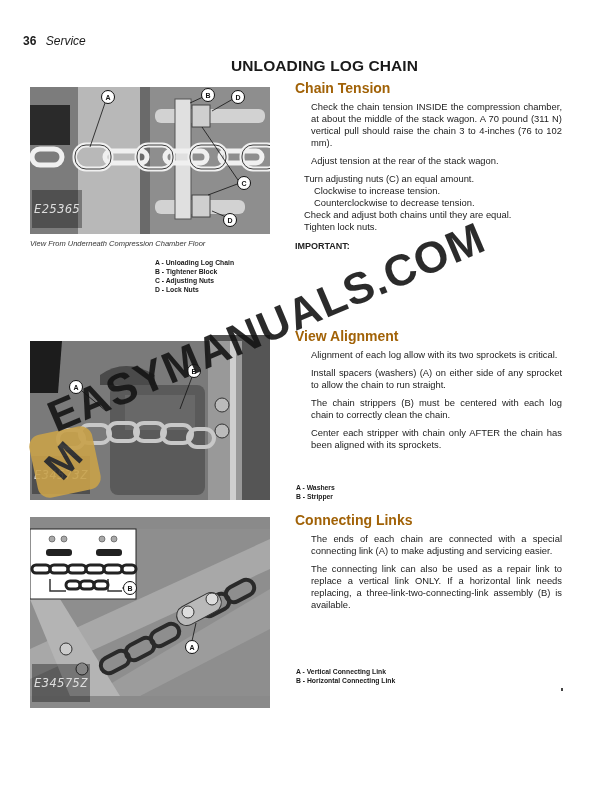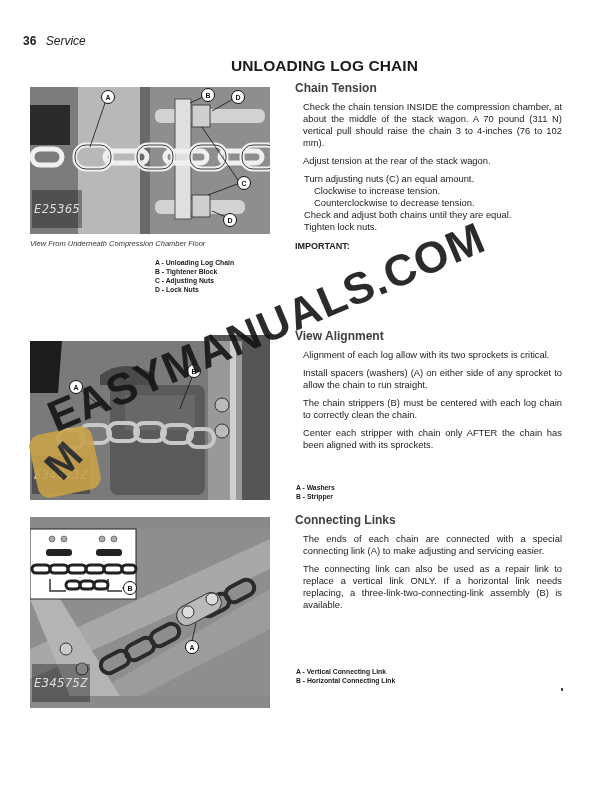--- a/index.html
+++ b/index.html
@@ -13,22 +13,22 @@
     .title { position: absolute; left: 199px; top: 57px; font-size: 15.5px; font-weight: bold; letter-spacing: 0.1px; margin-left: 32px; }
 
     .figure { position: absolute; overflow: hidden; background: #8a8a8a; }
     .figure svg { display: block; width: 100%; height: 100%; }
     .fig-code { position: absolute; left: 2px; bottom: 6px; font-size: 12px; font-style: italic; color: #ddd; background: rgba(0,0,0,0.35); padding: 12px 2px; letter-spacing: 0.5px; font-family: "DejaVu Sans Mono", monospace; }
 
     .caption { position: absolute; font-size: 7.5px; font-style: italic; color: #333; }
     .legend { position: absolute; font-size: 6.8px; font-weight: bold; line-height: 9px; color: #1a1a1a; }
 
     .col { position: absolute; left: 295px; width: 267px; font-size: 9.4px; line-height: 12px; color: #222; }
-    .col h2 { font-size: 12px; font-weight: bold; margin: 0 0 7px 0; color: #404040; }
-    .col p { margin: 0 0 6px 8px; text-align: justify; }
+    .col h2 { font-size: 14px; font-weight: bold; margin: 0 0 7px 0; color: #a16207; }
+    .col p { margin: 0 0 6px 16px; text-align: justify; }
     .steps { margin: 0 0 7px 0; padding: 0; list-style: none; }
     .steps li { padding-left: 9px; margin: 0; }
     .steps li.sub { padding-left: 19px; }
     .steps li.wrap { text-align: justify; }
     .important { display: flex; font-weight: bold; font-size: 9px; line-height: 12px; }
     .important .lbl { flex: 0 0 auto; margin-right: 3px; text-align: center; }
     .important .txt { text-align: justify; }
 
     .watermark {
       position: absolute; left: 60px; top: 392px; font-size: 44px; font-weight: bold; color: rgba(20,20,20,0.9);

